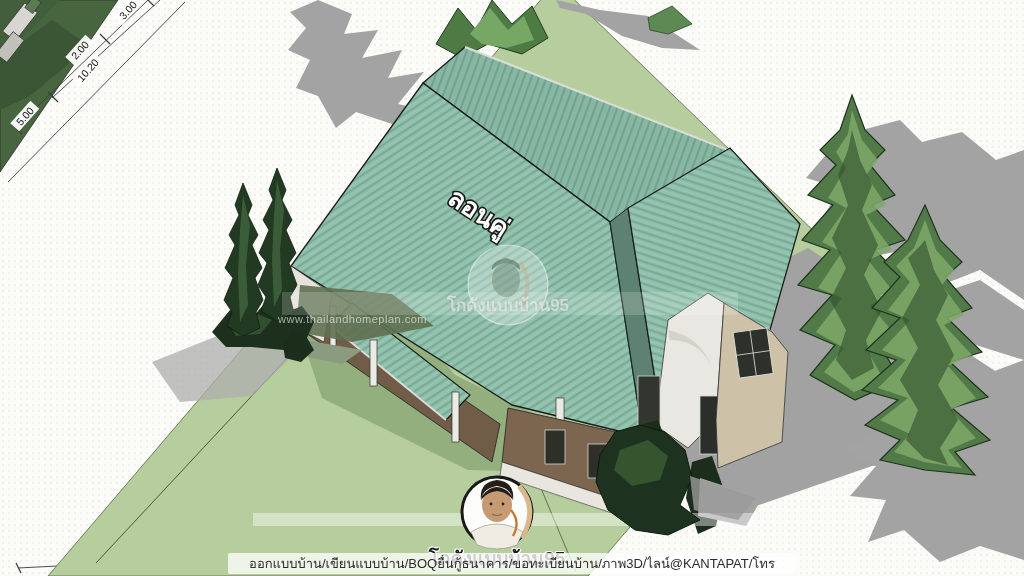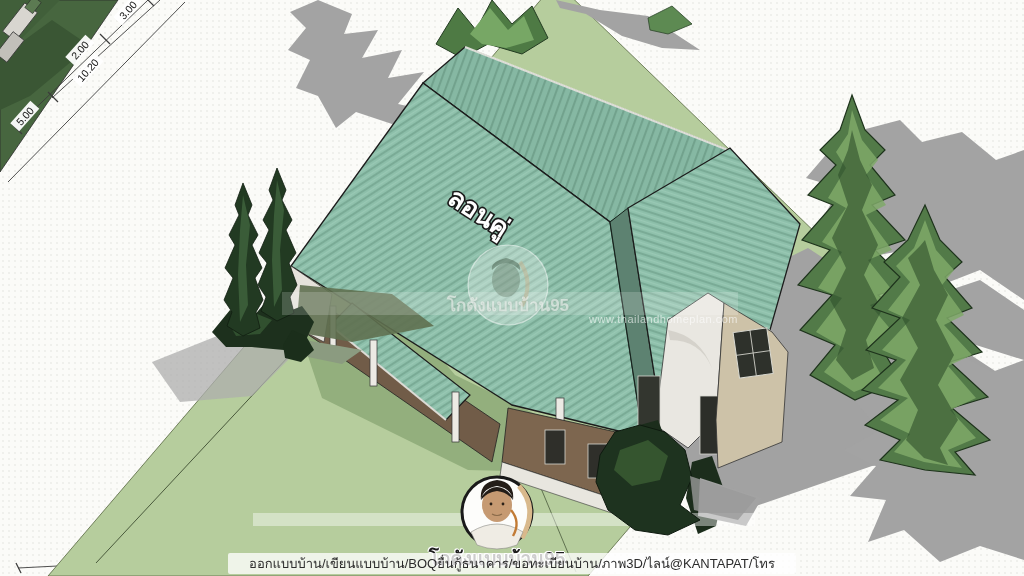--- a/index.html
+++ b/index.html
@@ -11,21 +11,21 @@
     background-size:6px 6px;
   }
   svg{position:absolute;left:0;top:0;}
   .overlay{position:absolute;pointer-events:none;}
   .wm-title{
     width:460px;left:278px;top:291px;text-align:center;
     font-size:17px;font-weight:bold;color:rgba(255,255,255,0.55);
     text-shadow:0 0 2px rgba(120,140,120,0.4);
   }
   .wm-site{
-    width:460px;left:278px;top:313px;text-align:right;
+    width:460px;left:278px;top:313px;text-align:left;
     font-size:11px;color:rgba(255,255,255,0.6);letter-spacing:0.5px;
   }
   .brand-name{
     width:300px;left:347px;top:543px;text-align:center;
     font-size:19px;font-weight:bold;color:#1d1d1d;
     text-shadow:1px 0 0 #fff,-1px 0 0 #fff,0 1px 0 #fff,0 -1px 0 #fff,1px 1px 0 #fff,-1px -1px 0 #fff;
   }
   .services{
     left:228px;top:553px;width:568px;height:21px;text-align:center;
     background:rgba(255,255,255,0.78);

